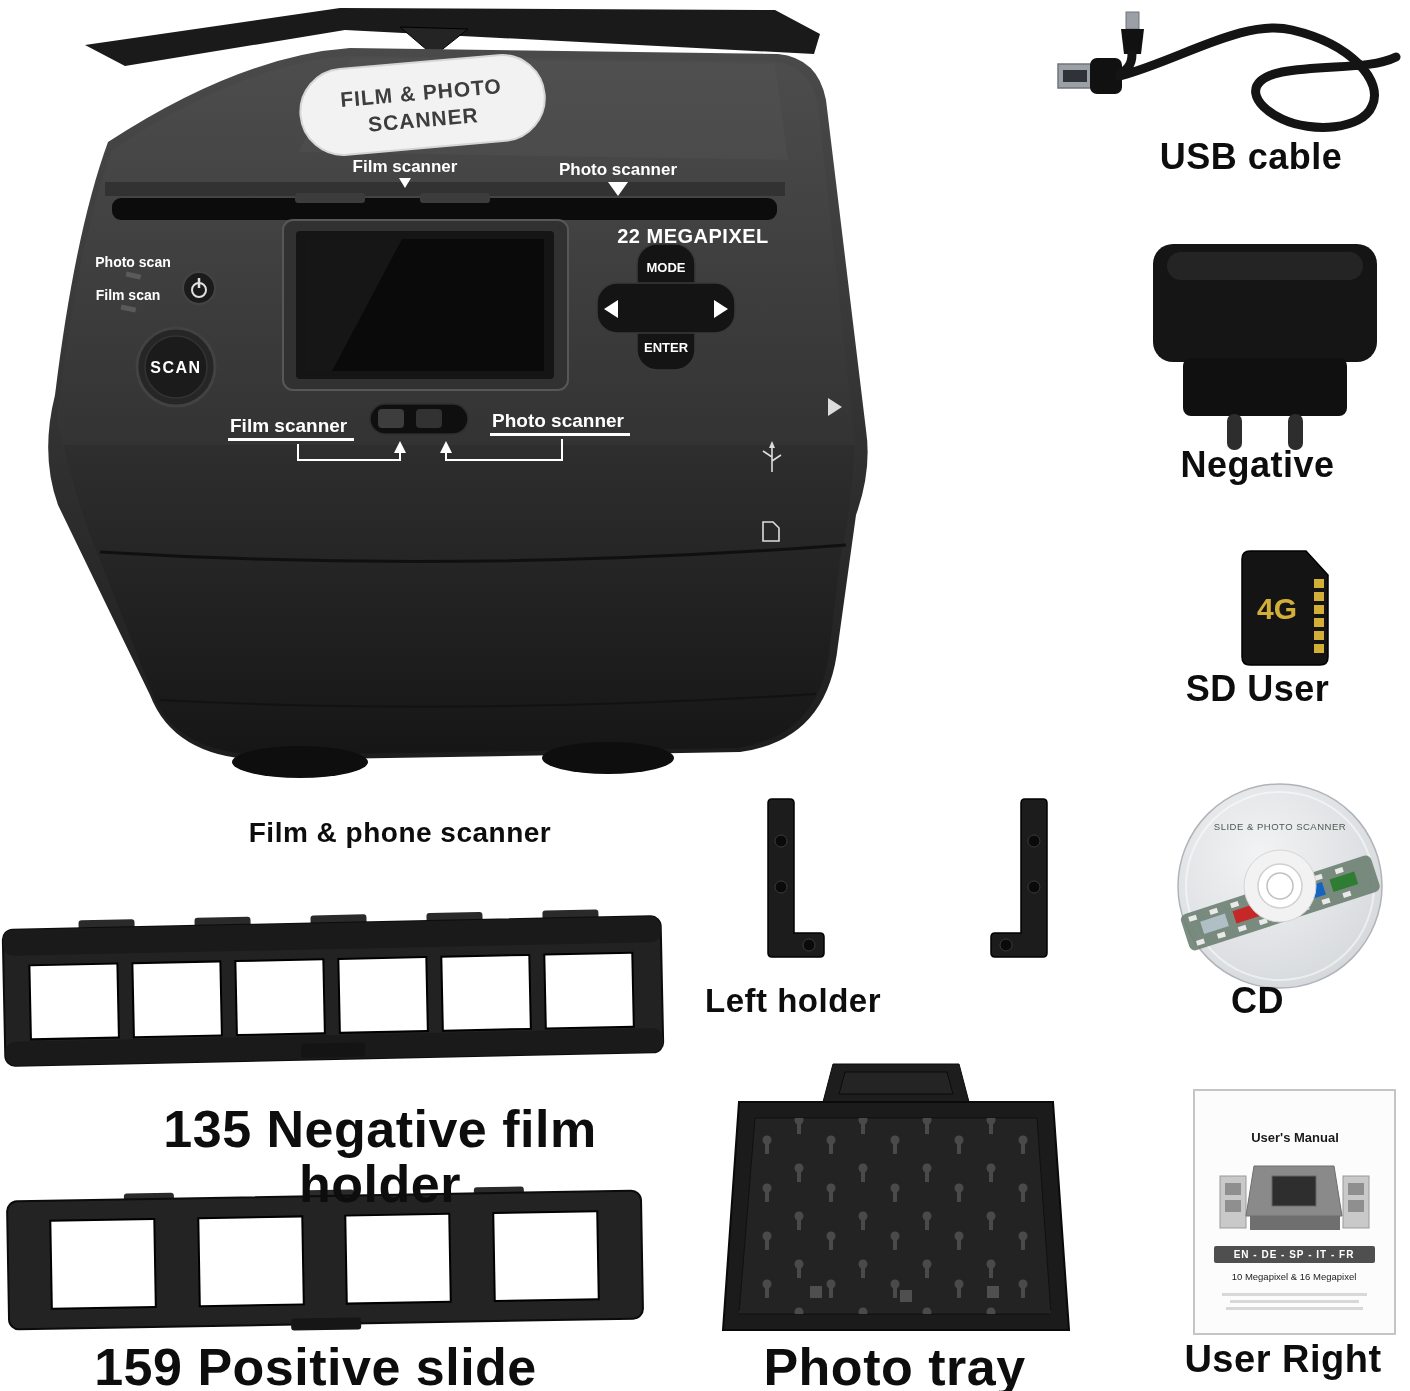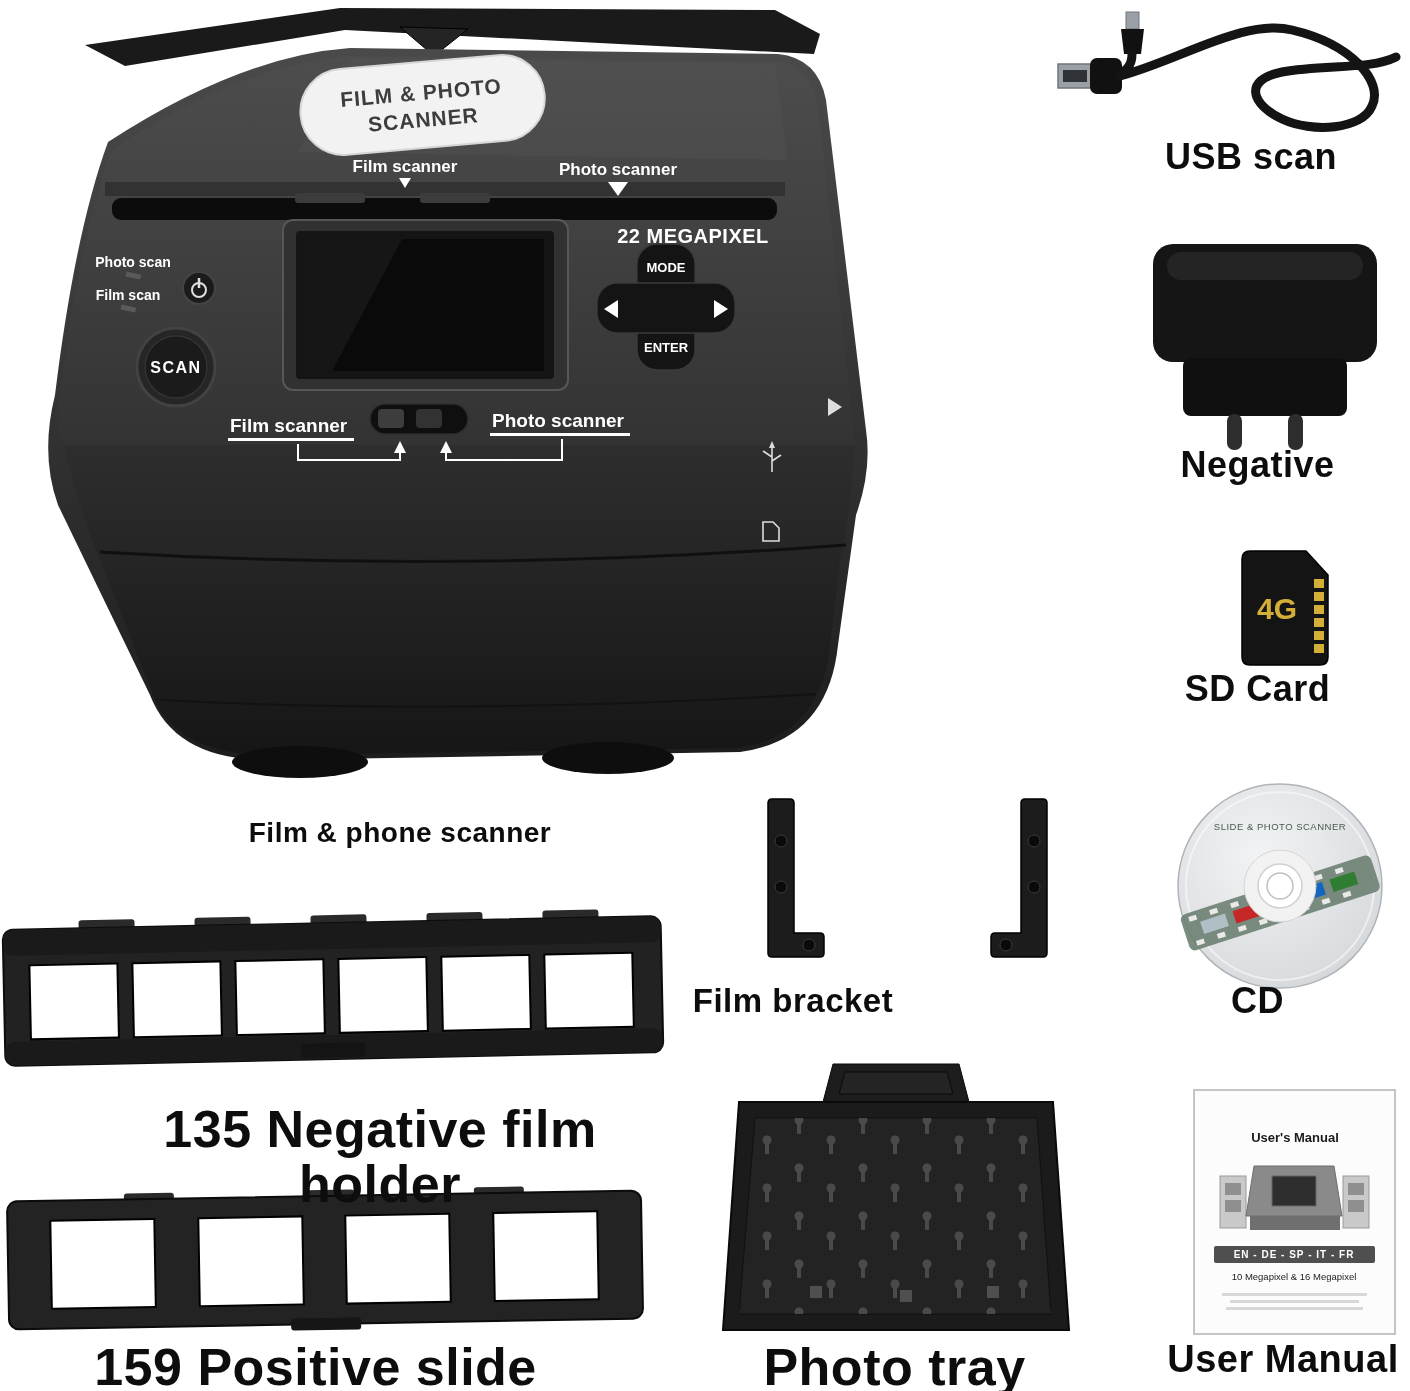--- a/index.html
+++ b/index.html
@@ -290,23 +290,23 @@
     <text x="102" y="170" text-anchor="middle" font-size="10" font-weight="bold" fill="#ffffff" letter-spacing="1">EN - DE - SP - IT - FR</text>
     <text x="102" y="192" text-anchor="middle" font-size="9.5" fill="#222222">10 Megapixel &amp; 16 Megapixel</text>
     <g fill="#d8d8d8">
       <rect x="30" y="205" width="145" height="3"></rect>
         <rect x="38" y="212" width="129" height="3"></rect>
       <rect x="34" y="219" width="137" height="3"></rect>
     </g>
   </svg>
 
   <div class="caption cap-41" style="left:150px;top:818px;width:500px;">Film &amp; phone scanner</div>
-  <div class="caption cap-36" style="left:1092px;top:138px;width:318px;">USB scan</div>
+  <div class="caption cap-36" style="left:1092px;top:138px;width:318px;">USB cable</div>
   <div class="caption cap-36" style="left:1105px;top:446px;width:305px;">Negative</div>
-  <div class="caption cap-36" style="left:1105px;top:670px;width:305px;">SD Card</div>
+  <div class="caption cap-36" style="left:1105px;top:670px;width:305px;">SD User</div>
   <div class="caption cap-36" style="left:1105px;top:982px;width:305px;">CD</div>
-  <div class="caption cap-33" style="left:683px;top:984px;width:220px;">Film bracket</div>
+  <div class="caption cap-33" style="left:683px;top:984px;width:220px;">Left holder</div>
   <div class="caption cap-40" style="left:135px;top:1102px;width:490px;">135 Negative film holder</div>
   <div class="caption cap-40" style="left:8px;top:1340px;width:615px;">159 Positive slide holder</div>
   <div class="caption cap-40" style="left:762px;top:1340px;width:265px;">Photo tray</div>
-  <div class="caption cap-38" style="left:1158px;top:1340px;width:250px;">User Manual</div>
+  <div class="caption cap-38" style="left:1158px;top:1340px;width:250px;">User Right</div>
 
 </div>
 
 </body></html>

